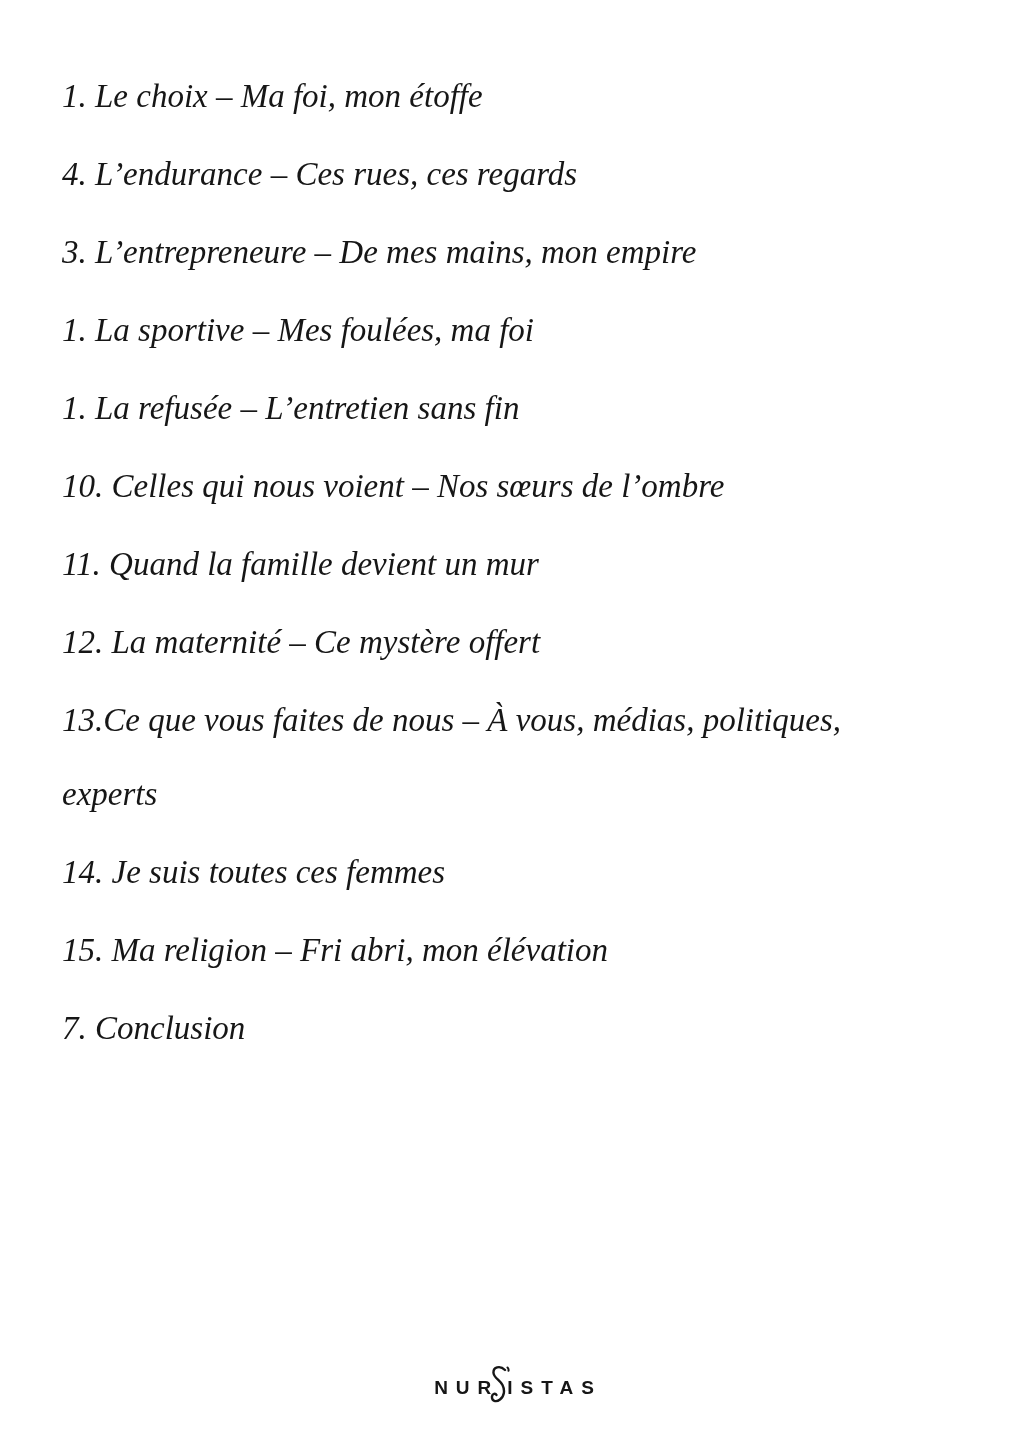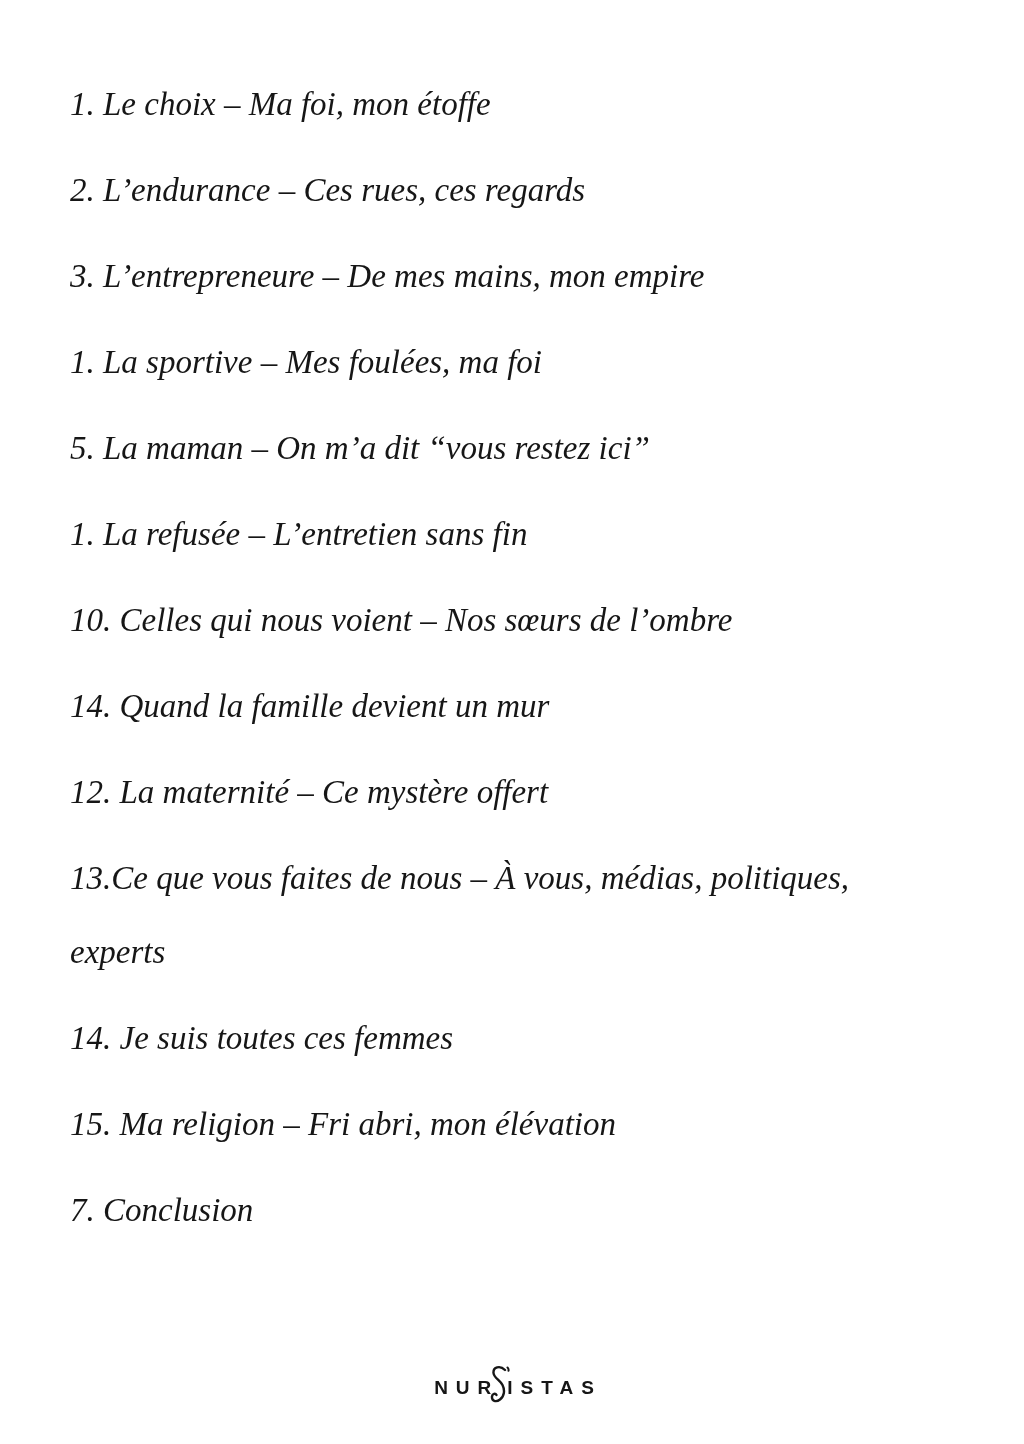--- a/index.html
+++ b/index.html
@@ -19,21 +19,21 @@
     inset: 0;
     background: #ffffff;
   }
   .toc {
     position: absolute;
     left: 58px;
     top: 55px;
     width: 905px;
   }
   .toc p {
-    margin: 12px;
+    margin: 4px;
     padding: 0;
     font-family: "Liberation Serif", serif;
     font-style: italic;
     font-size: 33px;
     line-height: 74px;
     color: #161616;
     white-space: pre-wrap;
   }
   .footer {
     position: absolute;
@@ -65,27 +65,26 @@
     transform: translateY(-1px);
   }
 </style>
 </head>
 <body>
 
 <div class="page">
 
   <div class="toc">
     <p>1. Le choix – Ma foi, mon étoffe</p>
-    <p>2. L’endurance – Ces rues, ces regards</p>
+    <p>4. L’endurance – Ces rues, ces regards</p>
     <p>3. L’entrepreneure – De mes mains, mon empire</p>
     <p>1. La sportive – Mes foulées, ma foi</p>
-    <p>5. La maman – On m’a dit “vous restez ici”</p>
     <p>1. La refusée – L’entretien sans fin</p>
     <p>10. Celles qui nous voient – Nos sœurs de l’ombre</p>
-    <p>14. Quand la famille devient un mur</p>
+    <p>11. Quand la famille devient un mur</p>
     <p>12. La maternité – Ce mystère offert</p>
     <p>13.Ce que vous faites de nous – À vous, médias, politiques,
 experts</p>
     <p>14. Je suis toutes ces femmes</p>
     <p>15. Ma religion – Fri abri, mon élévation</p>
     <p>7. Conclusion</p>
   </div>
 
   <div class="footer">
     <div class="logo">

